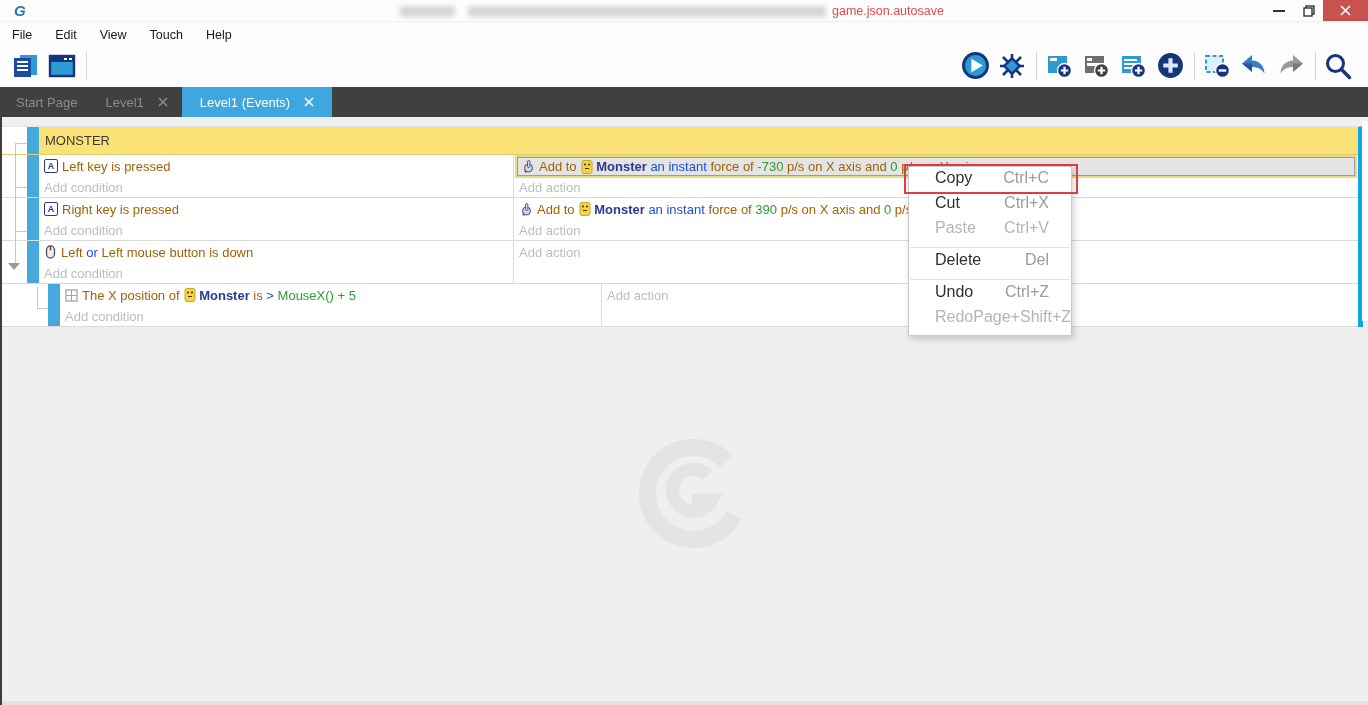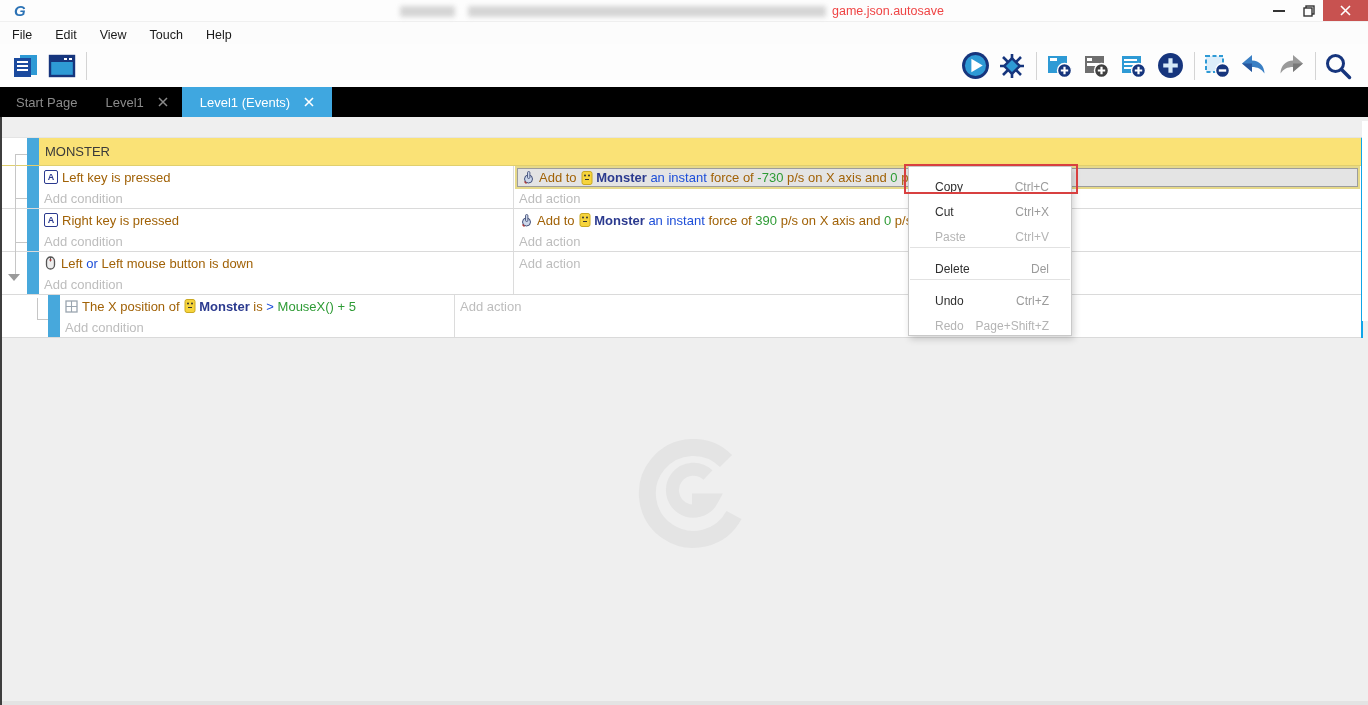--- a/index.html
+++ b/index.html
@@ -23,47 +23,47 @@
   .menubar{height:22px;background:#fcfcfc;display:flex;align-items:flex-end;padding-left:8px}
   .menu-item{font-size:12.5px;color:#1a1a1a;margin-right:15px;padding:2px 4px}
 
   
   .toolbar{height:43px;background:#fdfdfd;display:flex;align-items:center;padding:0 8px 0 10px}
   .tbtn{display:flex;align-items:center;justify-content:center;width:30px;height:30px;margin-right:7px}
   .tsep{width:1px;height:28px;background:#d4d4d4;margin:0 7px 0 2px}
   .tspacer{flex:1}
 
   
-  .tabbar{height:30px;background:#000000;display:flex;align-items:stretch;padding-left:2px}
+  .tabbar{height:30px;background:#404040;display:flex;align-items:stretch;padding-left:2px}
   .tab{display:flex;align-items:center;font-size:13px;color:#8b8b8b;padding:0 14px}
   .tab .x{margin-left:14px;display:flex;align-items:center}
   .tab.active{background:#3fa7e0;color:#fff;padding:12px 18px}
 
   
   .panel{position:absolute;left:0;top:117px;width:1368px;height:588px;background:#efefef;border-left:2px solid #3e3e3e}
   .panel .bottom-strip{position:absolute;left:0;bottom:0;width:100%;height:4px;background:#e3e3e3}
-  .rows{position:relative;margin-top:20px;width:1361px;background:#fff;border-right:2px solid #0ea5e9;border-top:1px solid #e4e4e4}
+  .rows{position:relative;margin-top:9px;width:1361px;background:#fff;border-right:5px solid #0ea5e9;border-top:1px solid #e4e4e4}
   .rows-white-pad{position:absolute;left:1360px;top:4px;width:8px;height:200px;background:#fff}
 
   .vline{position:absolute;left:13px;top:16px;width:1px;height:124px;background:#c6c6c6}
   .hstub{position:absolute;left:13px;width:12px;height:1px;background:#c6c6c6}
   .collapse-arrow{position:absolute;left:6px;top:136px;width:0;height:0;border-left:6px solid transparent;border-right:6px solid transparent;border-top:7px solid #9a9a9a}
   .subv{position:absolute;left:35px;top:160px;width:1px;height:22px;background:#c6c6c6}
   .subh{position:absolute;left:35px;top:181px;width:11px;height:1px;background:#c6c6c6}
 
   .comment-row{display:flex;height:28px;border-bottom:1px solid #e0cf6e}
   .comment-row .rail{width:25px}
   .bar{width:12px;background:#47a8dc;flex:none}
   .comment-fill{flex:1;background:#fae276;display:flex;align-items:center;padding-left:6px;font-size:13px;color:#3a3a3a}
 
   .event-row{display:flex;height:43px;border-bottom:1px solid #dadada}
   .event-row .rail{width:25px;flex:none}
   .event-row.sub .rail{width:46px}
   .cond{width:475px;flex:none;border-right:1px solid #dcdcdc;overflow:hidden}
-  .event-row.sub .cond{width:395px}
+  .event-row.sub .cond{width:542px}
   .act{flex:1;overflow:hidden;position:relative}
   .line1{height:22px;display:flex;align-items:center;padding-left:5px;font-size:13px}
   .line2{height:20px;display:flex;align-items:center;padding-left:5px;font-size:13px;color:#bdbdbd}
   .addlbl{color:#bdbdbd}
   .seg{white-space:pre}
   .s-plain{color:#a16207}
   .s-muted{color:#1d4ed8}
   .s-object{color:#2b3a8f;font-weight:bold}
   .s-param{color:#2e9b35}
   .cicon{display:inline-flex;align-items:center;margin-right:4px}
@@ -71,21 +71,21 @@
   .miniic{margin:0 3px 0 1px}
 
   .sel-action{height:19px;margin:2px 3px 1px 3px;background:#e4e4e4;border:1px solid #9c9c9c;box-shadow:0 0 0 2px #e6d98a;display:flex;align-items:center;padding-left:4px;font-size:13px}
   .act .plain-line{height:22px;display:flex;align-items:center;padding-left:6px;font-size:13px}
 
   
   .watermark{position:absolute;left:620px;top:322px;pointer-events:none}
 
   
   .ctx{position:absolute;left:908px;top:166px;width:164px;background:#fff;border:1px solid #c9c9c9;box-shadow:2px 3px 7px rgba(0,0,0,.18);padding:2px 0;z-index:50}
-  .ctx-item{height:25px;display:flex;align-items:flex-end;padding:0 22px 0 26px;font-size:12px}
+  .ctx-item{height:25px;display:flex;align-items:flex-start;padding:0 22px 0 26px;font-size:16px}
   .ctx-item .lbl{flex:1;color:#2f2f2f}
   .ctx-item .sc{color:#9b9b9b}
   .ctx-item.disabled .lbl,.ctx-item.disabled .sc{color:#b4b4b4}
   .ctx-sep{border-top:1px solid #e2e2e2;margin:3px 1px}
 
   .red-annotation{position:absolute;left:904px;top:164px;width:174px;height:30px;border:2px solid #d84040;z-index:60;pointer-events:none}
 </style>
 </head>
 <body>
 

